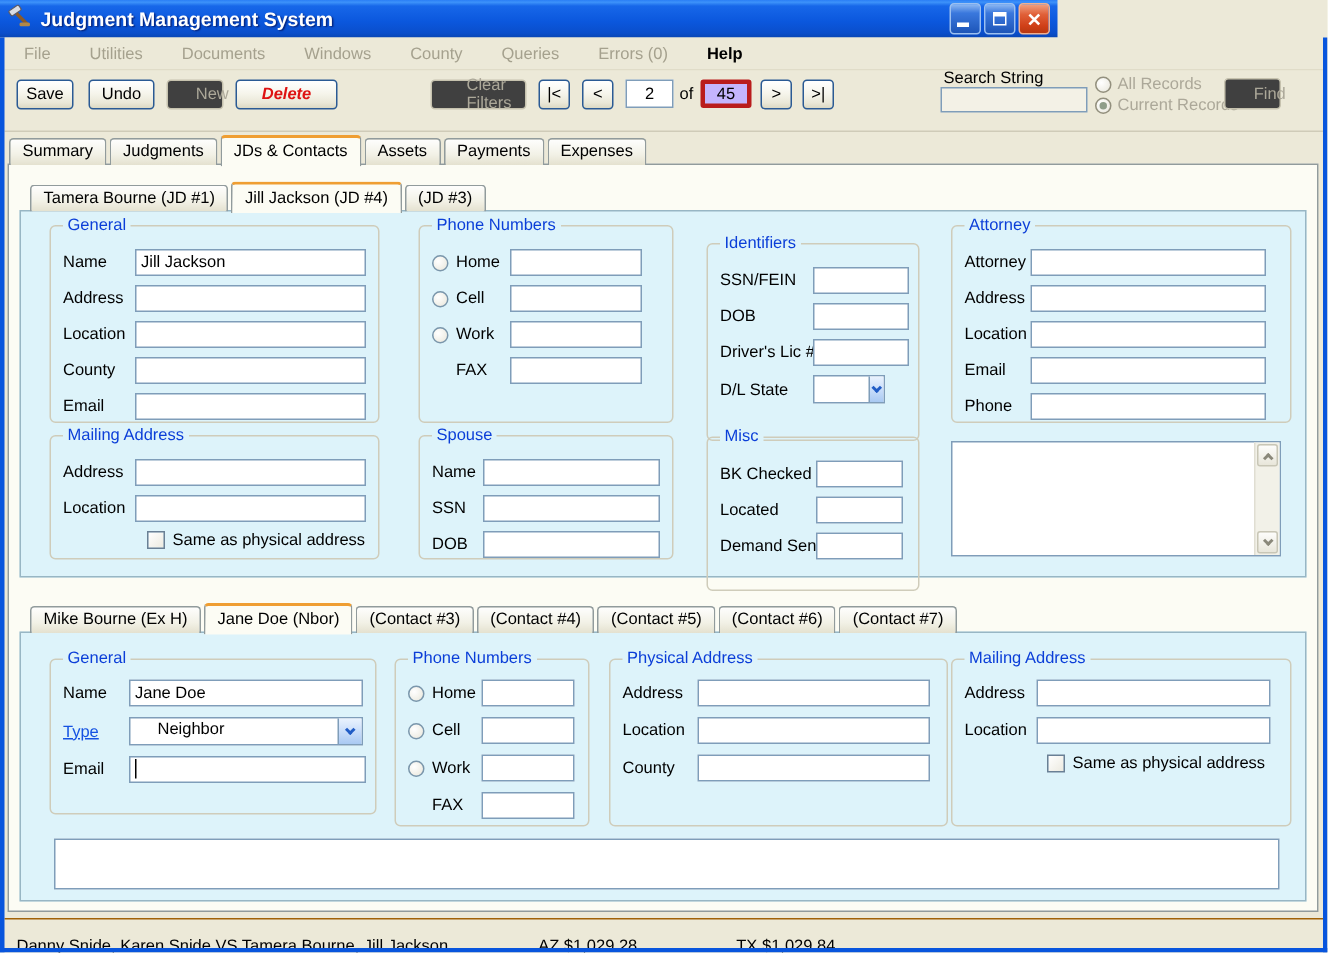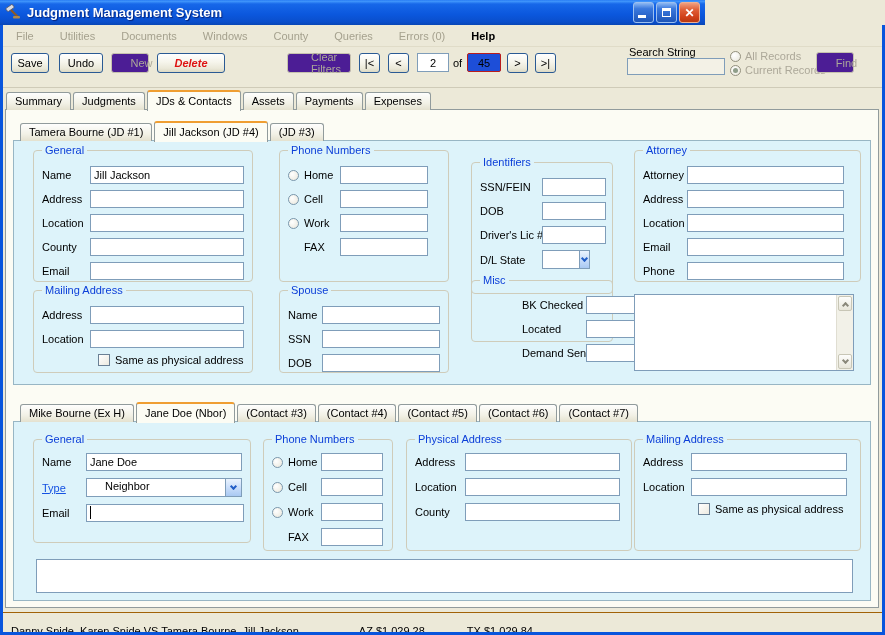--- a/index.html
+++ b/index.html
@@ -31,26 +31,26 @@
     display:flex; align-items:center; border-bottom:1px solid #e0dcc8; }
   .menu-item { padding:0 13px; color:#a5a18e; }
   .menu-item.enabled { color:#000; font-weight:bold; }
 
   
   #toolbar { position:absolute; left:3px; top:47px; width:879px; height:41px; background:#ece9d8;
     border-bottom:1px solid #cfcbb8; }
   .btn { position:absolute; height:20px; border:1px solid #2a5a94; border-radius:3px;
     background:linear-gradient(180deg,#ffffff 0%,#f6f5ec 45%,#eae8d8 80%,#dcd9c4 100%);
     display:flex; align-items:center; justify-content:center; color:#000; font-size:11px; }
-  .btn.disabled { border-color:#c6c2ae; color:#aca899; background:#4c1d95;padding-left:23px; }
+  .btn.disabled { border-color:#c6c2ae; color:#aca899; background:#404040;padding-left:23px; }
   .btn.delete { color:#de1212; font-weight:bold; }
   .tb { border:1px solid #7f9db9; background:#fff; height:18px; font:11px "Liberation Sans",sans-serif; padding:0 3px; }
   #rec-current { position:absolute; text-align:center; }
-  #rec-total { position:absolute; left:464px; top:53px; width:34px; height:19px; border:1px solid #b91c1c; border-radius:2px;
-    background:#1d4ed8; display:flex; align-items:center; justify-content:center; }
+  #rec-total { position:absolute; left:464px; top:53px; width:34px; height:19px; border:3px solid #b91c1c; border-radius:2px;
+    background:#c4b5fd; display:flex; align-items:center; justify-content:center; }
   .of-label { position:absolute; left:450px; top:57px; color:#000; }
   #search-label { position:absolute; left:626px; top:45px; }
   #search-input { position:absolute; left:624px; top:58px; width:98px; height:17px; background:#f3f1e6; }
   .radio { width:11px; height:11px; border-radius:50%; border:1px solid #93907e; background:radial-gradient(circle at 35% 35%, #fff, #e8e6da); position:relative; display:inline-block; }
   .radio.checked::after { content:""; position:absolute; left:2px; top:2px; width:5px; height:5px; border-radius:50%; background:#8f9e8a; }
   .radio.form-radio { border-color:#7a96ab; }
   .tool-radio-row { position:absolute; display:flex; align-items:center; gap:4px; color:#aca899; }
 
   
   #tabpage { position:absolute; left:5px; top:109px; width:874px; height:499px;
@@ -99,21 +99,21 @@
   .caret { position:absolute; left:4px; top:2px; width:1px; height:13px; background:#000; }
 
   
   #contact-notes { position:absolute; left:22px; top:137px; width:817px; height:34px; background:#fff; border:1px solid #7f9db9; }
 
   
   #statusbar { position:absolute; left:3px; top:612px; width:879px; height:36px; background:#ece9d8;
     border-top:1px solid #a16207; display:flex; align-items:center; }
   #statusbar .case { margin-left:8px; }
   #statusbar .amt1 { margin-left:60px; }
-  #statusbar .amt2 { margin-left:42px; }
+  #statusbar .amt2 { margin-left:66px; }
 </style>
 </head>
 <body>
 
 <div id="titlebar">
   <span>
     <svg width="16" height="16" viewBox="0 0 16 16">
       <rect x="1" y="2" width="8" height="4" rx="1" transform="rotate(-35 5 4)" fill="#d9dce4" stroke="#5a5a66" stroke-width="0.8"></rect>
       <line x1="6" y1="6" x2="13" y2="13" stroke="#8a5a2a" stroke-width="2.2"></line>
       <rect x="8" y="12" width="7" height="2.5" rx="1" fill="#b0884a"></rect>
@@ -330,21 +330,21 @@
           <span class="flbl" style="width:34px;">SSN</span>
           <input class="tb" style="width: 118px;">
         </div>
       <div class="frow">
           <span class="flbl" style="width:34px;">DOB</span>
           <input class="tb" style="width: 118px;">
         </div>
     </div>
   </div>
 
-  <div class="group" style="left:457px;top:139px;width:142px;height:62px;padding-left:42px;">
+  <div class="group" style="left:457px;top:150px;width:142px;height:103px;">
     <span class="gtitle">Misc</span>
     <div class="grows">
       <div class="frow">
           <span class="flbl" style="width:64px;">BK Checked</span>
           <input class="tb" style="width: 58px;">
         </div>
       <div class="frow">
           <span class="flbl" style="width:64px;">Located</span>
           <input class="tb" style="width: 58px;">
         </div>

